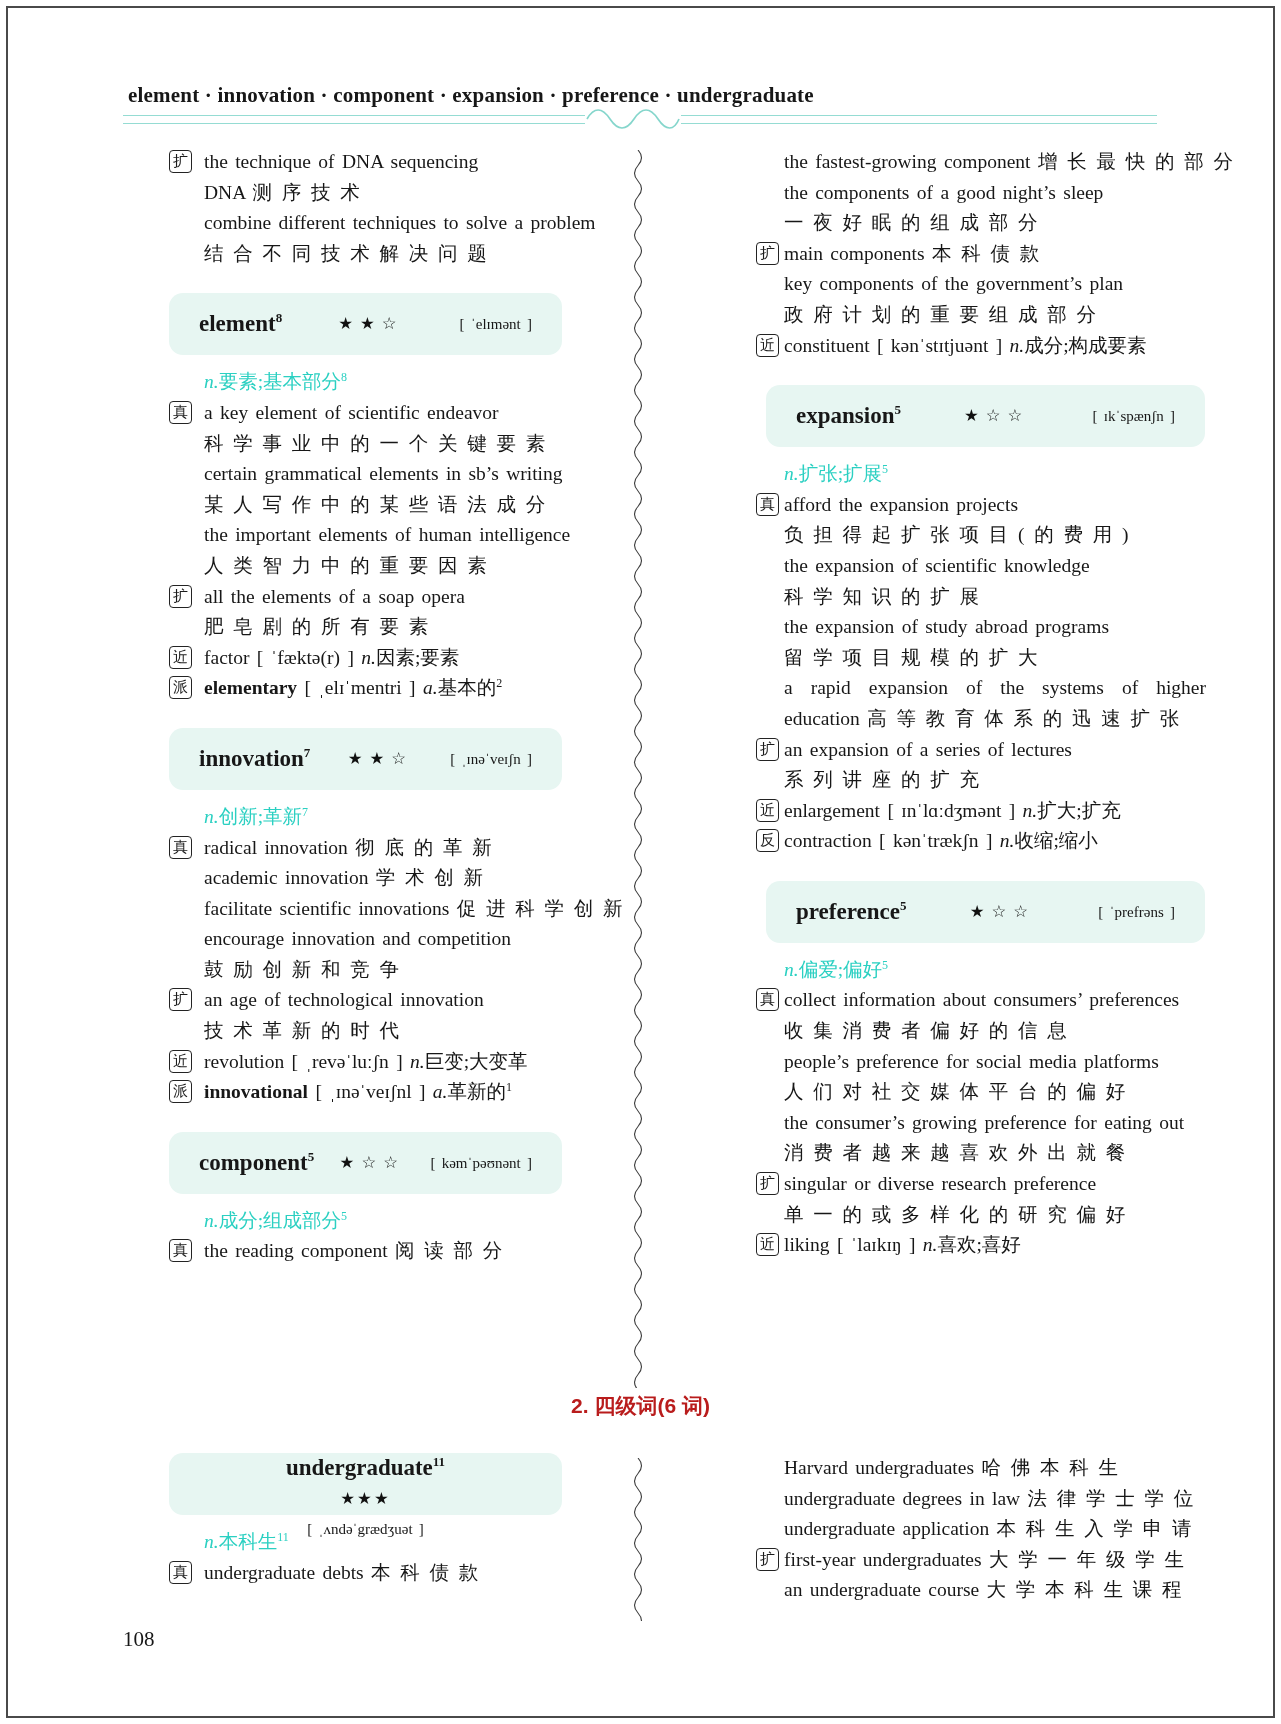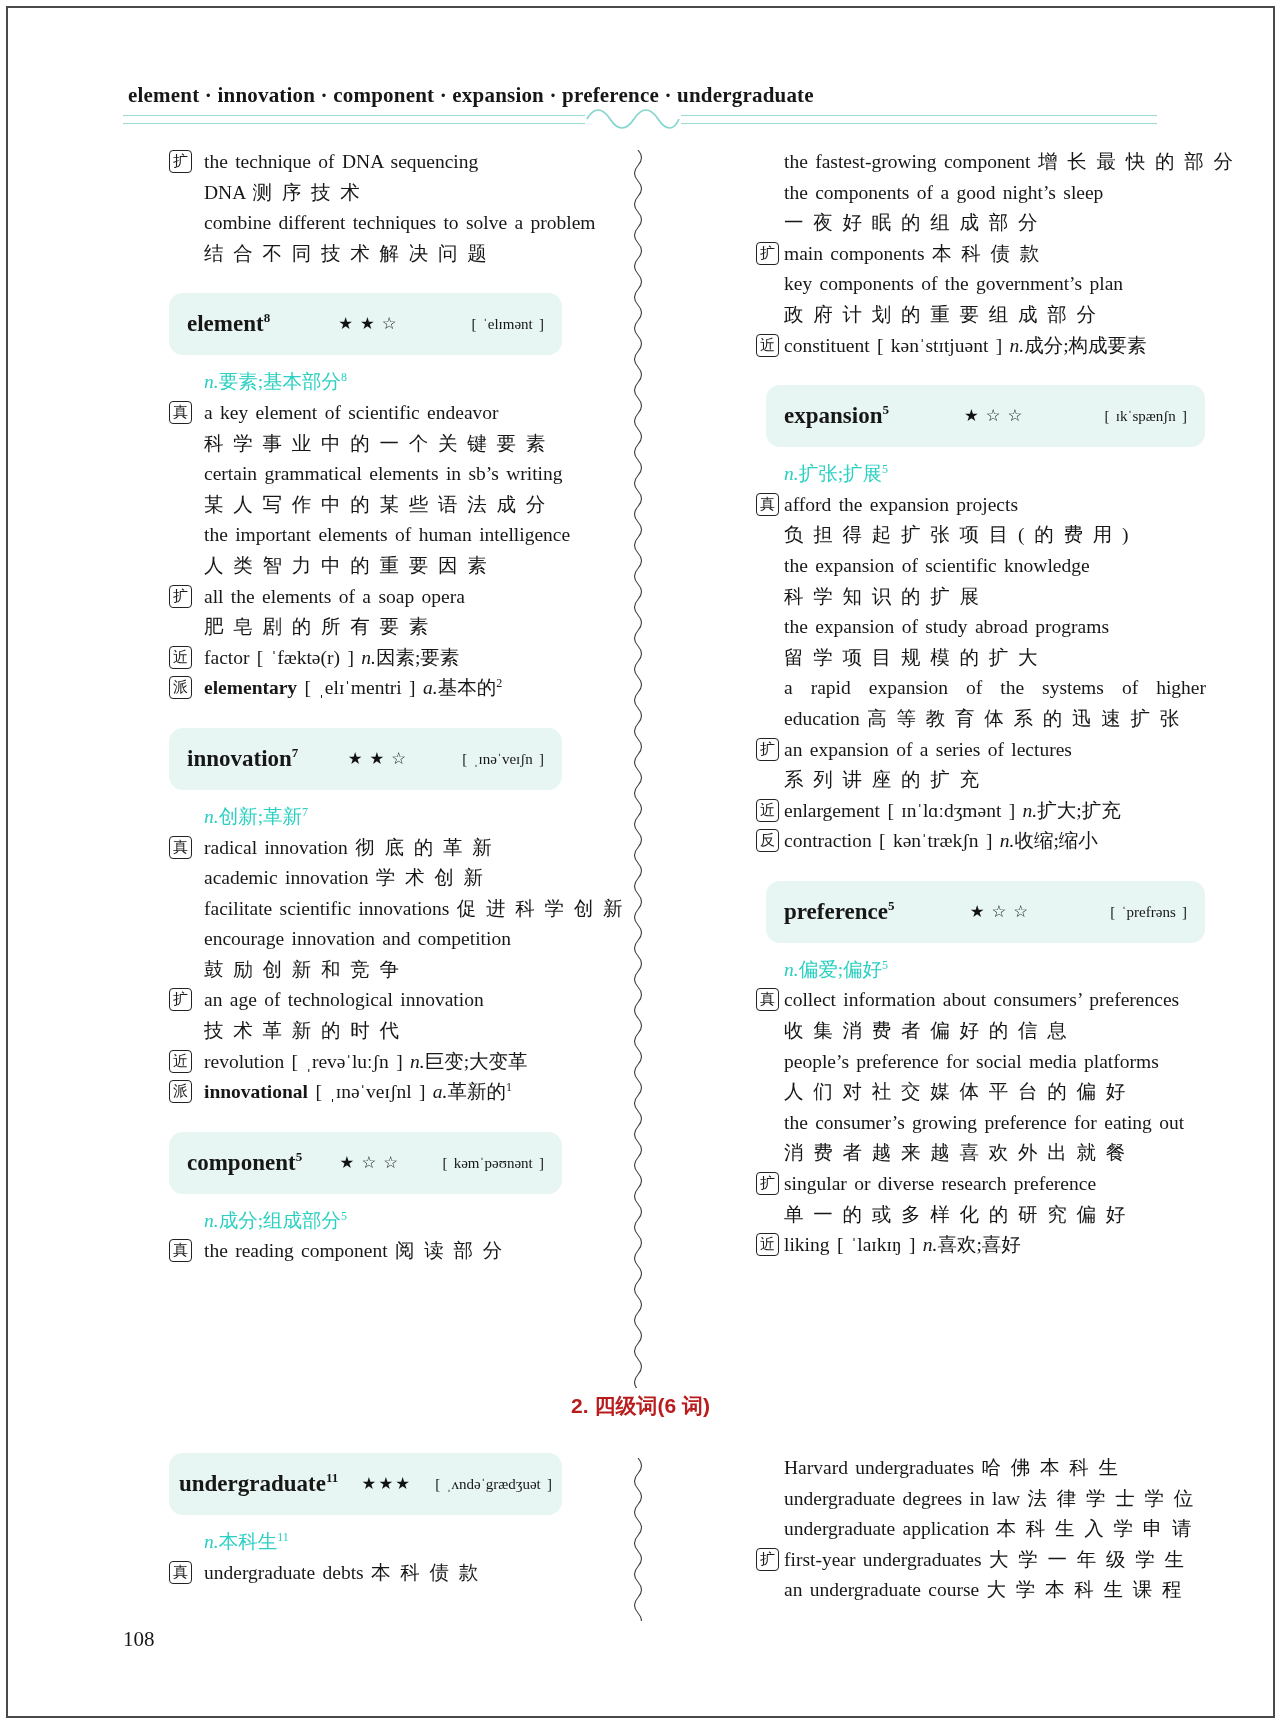--- a/index.html
+++ b/index.html
@@ -34,29 +34,29 @@
   .s-cn{letter-spacing:.5em;}
   .s-i{font-style:italic;}
   .s-b{font-weight:bold;}
   sup{font-size:12px;line-height:0;}
   .defn{color:#2bd0c2;}
   .defn sup{color:#2bd0c2;}
 
   .chip{
     margin:24px 0 12px;height:62px;background:#e7f6f2;border-radius:14px;
     display:flex;align-items:center;justify-content:space-between;
-    padding:0 18px;box-sizing:border-box;
+    padding:0 30px;box-sizing:border-box;
   }
   .col-l .chip{width:393px;}
   .col-r .chip{margin-left:10px;width:439px;}
   .col > .chip:first-child{margin-top:0;}
   .chip .hw{font-weight:bold;font-size:23px;white-space:nowrap;}
   .chip .hw sup{font-size:13px;}
   .chip .stars{font-size:16.5px;letter-spacing:7px;white-space:nowrap;color:#111;}
-  .chip-tight{padding:0 10px;}
+  .chip-tight{padding:0 10px;flex-direction:column;}
   .chip-tight .stars{letter-spacing:2px;}
   .chip .phon{font-size:15px;white-space:nowrap;}
 
   .divider{position:absolute;}
   .sect{
     position:absolute;top:1392px;left:0;width:100%;text-align:center;
     font-size:21px;font-weight:bold;font-family:"Liberation Sans",sans-serif;color:#b91c1c;
   }
   .pnum{position:absolute;left:123px;top:1627px;font-size:21px;}
 </style>

